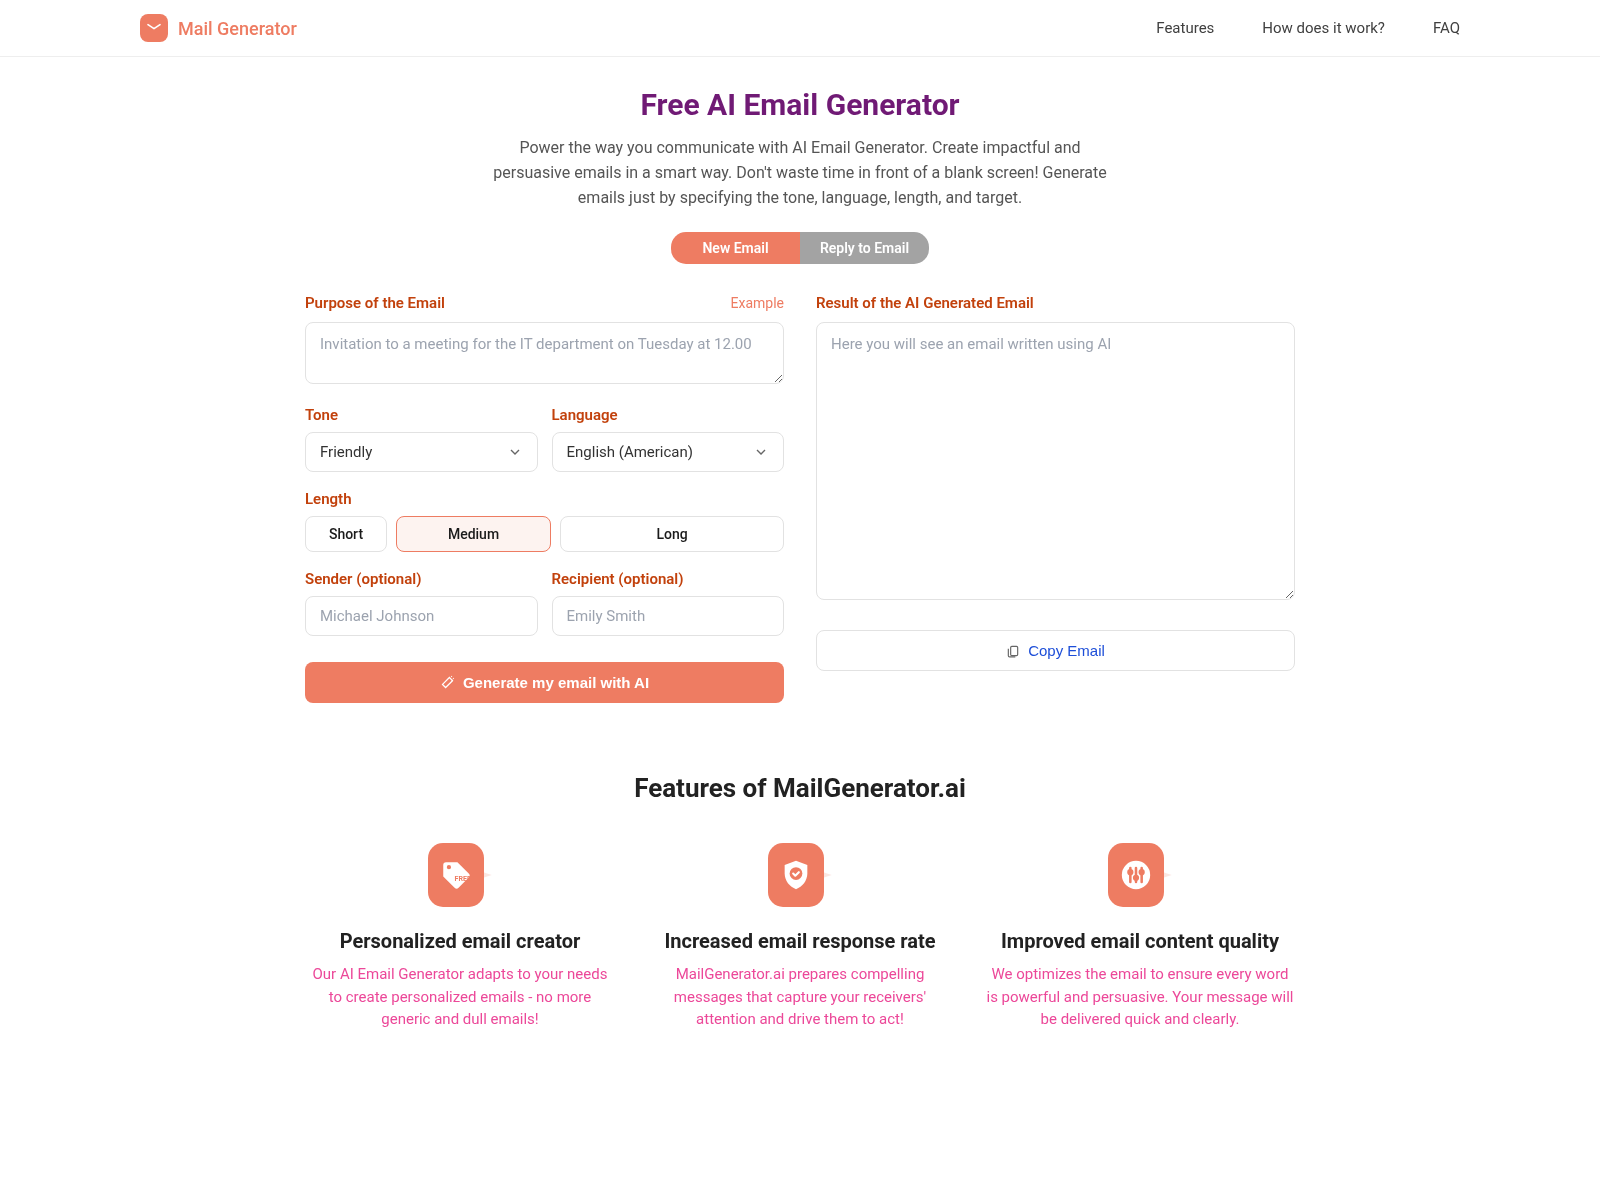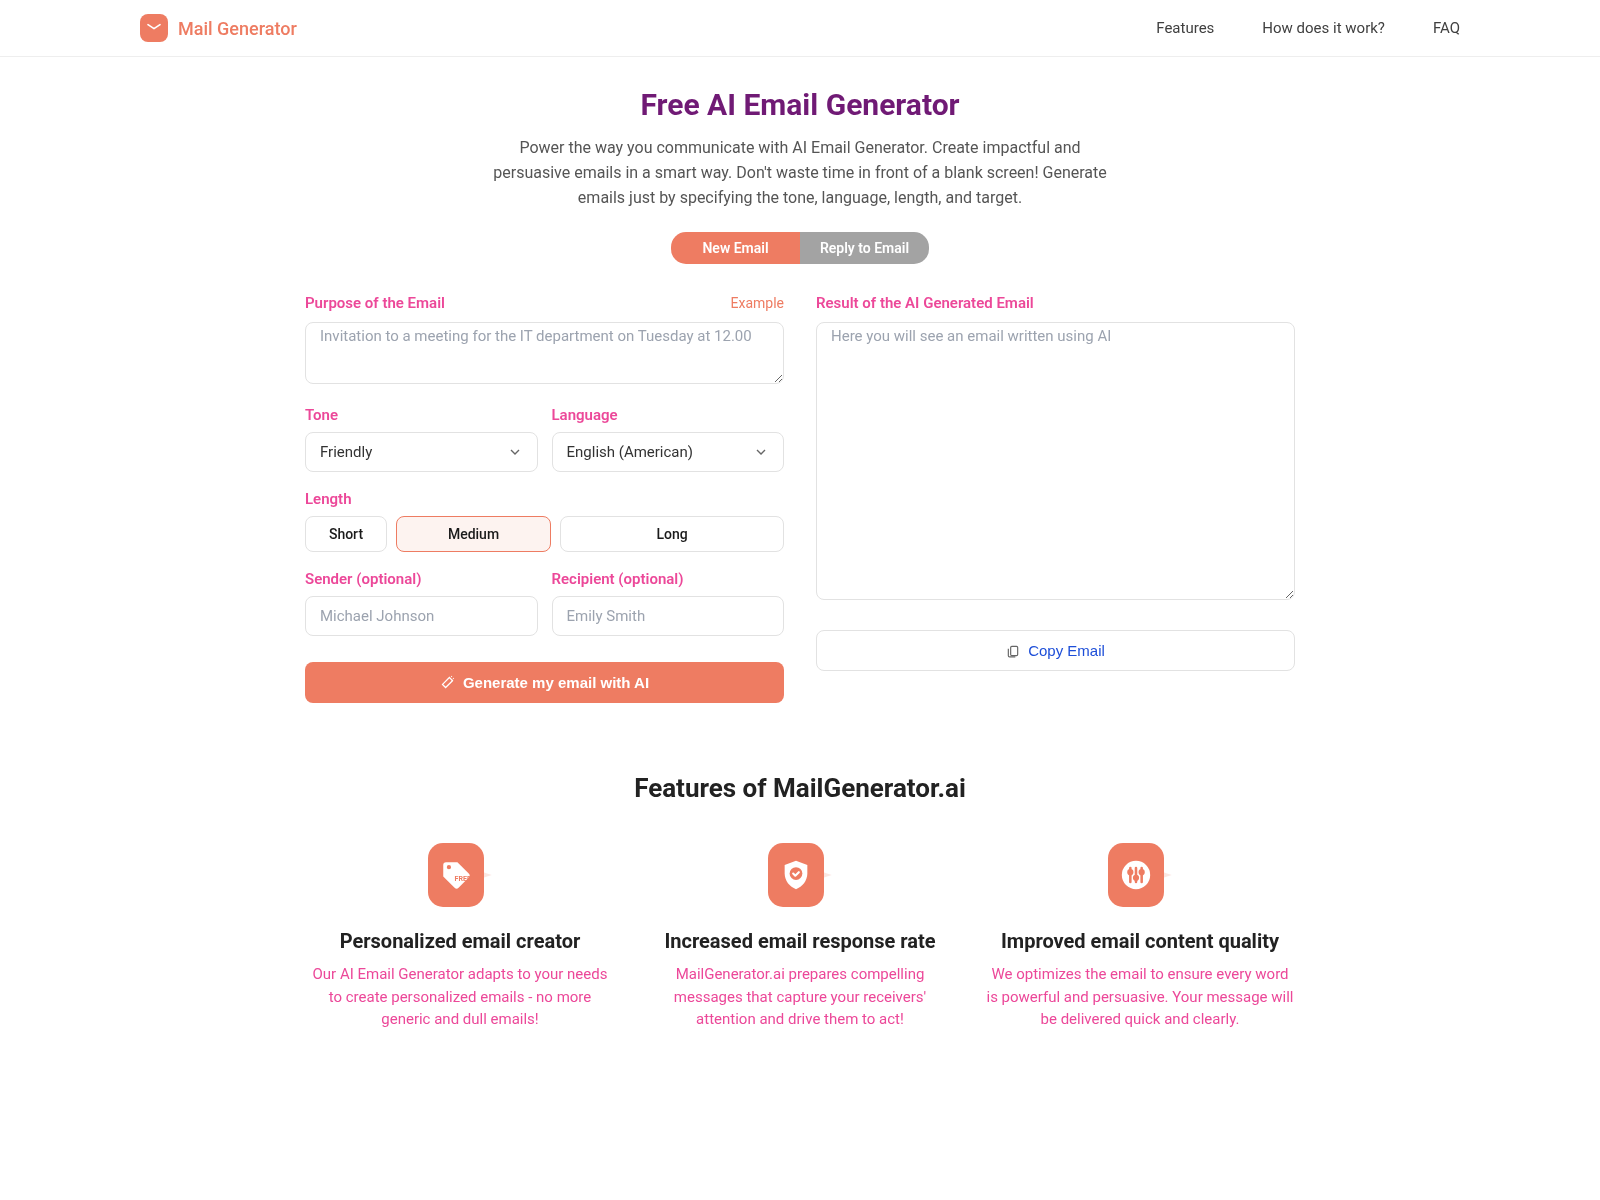--- a/index.html
+++ b/index.html
@@ -14,24 +14,24 @@
 .main { max-width: 990px; margin: 0 auto; padding: 30px 0 0; }
 .hero-title { text-align: center; font-size: 30px; font-weight: 700; color: #701a75; margin-bottom: 14px; }
 .hero-sub { text-align: center; color: #555; font-size: 16px; line-height: 1.55; max-width: 620px; margin: 0 auto 22px; }
 .tab-switch { display: flex; width: 258px; margin: 0 auto 30px; }
 .tab { flex: 1; text-align: center; padding: 8px 0; font-size: 14px; font-weight: 600; color: #fff; cursor: pointer; }
 .tab-active { background: #ee7c62; border-radius: 15px 0 0 15px; }
 .tab-inactive { background: #a3a3a3; border-radius: 0 15px 15px 0; }
 .cols { display: flex; gap: 32px; }
 .col { flex: 1; }
 .row-head { display: flex; justify-content: space-between; align-items: center; margin-bottom: 10px; }
-.label { font-size: 15px; font-weight: 600; color: #ec4899; }
+.label { font-size: 15px; font-weight: 600; color: #c2410c; }
 .example { font-size: 14px; color: #ee7c62; cursor: pointer; }
 textarea, input[type=text], .select { width: 100%; border: 1px solid #e2e2e2; border-radius: 8px; font-size: 15px; font-family: inherit; background: #fff; }
-textarea { padding: 4px 14px; resize: vertical; color: #ef4444; }
+textarea { padding: 12px 14px; resize: vertical; color: #ef4444; }
 textarea::placeholder, input::placeholder { color: #9ca3af; }
 .purpose-ta { height: 62px; }
 .result-ta { height: 278px; }
 .two { display: flex; gap: 14px; margin-top: 18px; }
 .half { flex: 1; }
 .select { display: flex; justify-content: space-between; align-items: center; padding: 10px 14px; cursor: pointer; margin-top: 8px; }
 .select span { color: #333; font-size: 15px; }
 .chev { width: 16px; height: 16px; stroke: #666; stroke-width: 2; fill: none; }
 .length-wrap { margin-top: 18px; }
 .length-opts { display: flex; gap: 9px; margin-top: 8px; }

